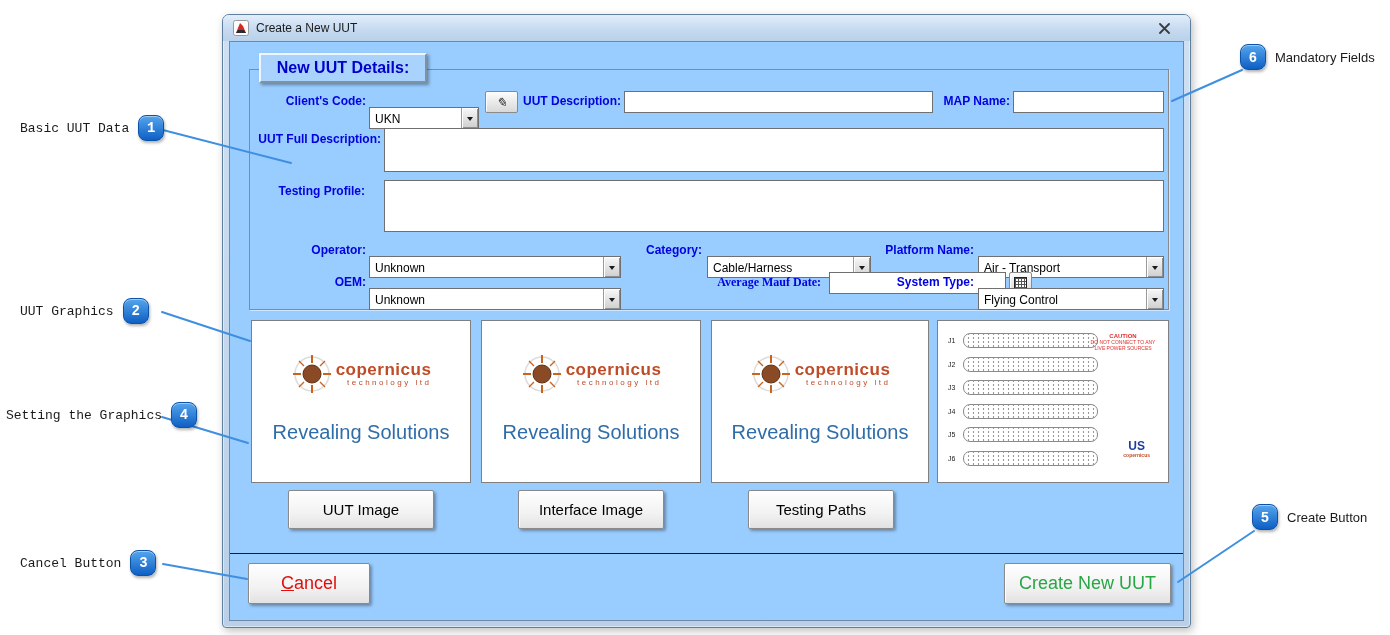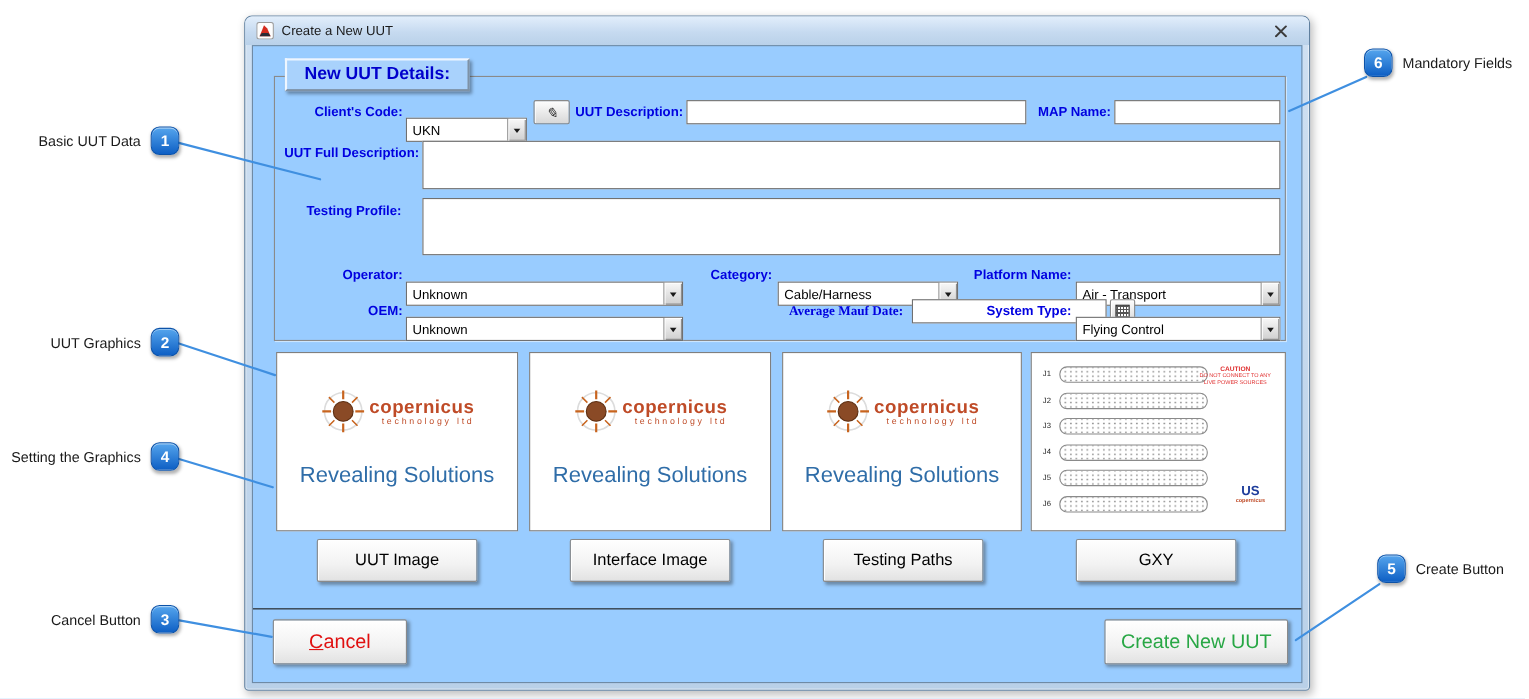--- a/index.html
+++ b/index.html
@@ -88,21 +88,21 @@
   .sep { position:absolute; left:0; right:0; top:511px; height:1px; background:#1a1a1a; }
 
   
   .callout { position:absolute; display:flex; align-items:center; gap:9px; z-index:51; }
   .co-badge { width:26px; height:26px; flex:none; border-radius:8px;
               background:linear-gradient(#55a5ed,#0e5fc4); border:1px solid #0c52a8;
               box-shadow:inset 0 1px 0 rgba(255,255,255,.45), 1px 2px 3px rgba(0,0,0,.3);
               color:#fff; font-weight:bold; font-size:14px;
               display:flex; align-items:center; justify-content:center; }
   .co-label { font-size:13px; color:#1a1a1a; white-space:nowrap; }
-  .co-left { justify-content:flex-end; }
+  .co-left { justify-content:flex-start;font-family:Liberation Mono, monospace; }
   #c1 { left:20px; top:115px; width:143px; }
   #c2 { left:20px; top:298px; width:143px; }
   #c3 { left:20px; top:550px; width:143px; }
   #c4 { left:6px;  top:402px; width:157px; }
   #c5 { left:1252px; top:504px; }
   #c6 { left:1240px; top:44px; }
   .lines { position:absolute; left:0; top:0; width:1390px; height:635px;
            pointer-events:none; z-index:50; }
 </style>
 </head>
@@ -283,21 +283,20 @@
           <div class="gxy-us">
             <div class="us">US</div>
             <div class="mini-brand">copernicus</div>
           </div>
         </div>
       </div>
 
       <button class="btn3d img-btn" style="left:58px;">UUT Image</button>
       <button class="btn3d img-btn" style="left:288px;">Interface Image</button>
       <button class="btn3d img-btn" style="left:518px;">Testing Paths</button>
-      <button class="btn3d img-btn" style="left:748px;">GXY</button>
 
       <div class="sep"></div>
 
       <button class="btn3d action-btn cancel-text" style="left:18px; width:122px;">
         <span class="uline">C</span>
           <span>ancel</span>
       </button>
       <button class="btn3d action-btn create-text" style="left:774px; width:167px;">Create New UUT</button>
 
     </div>

